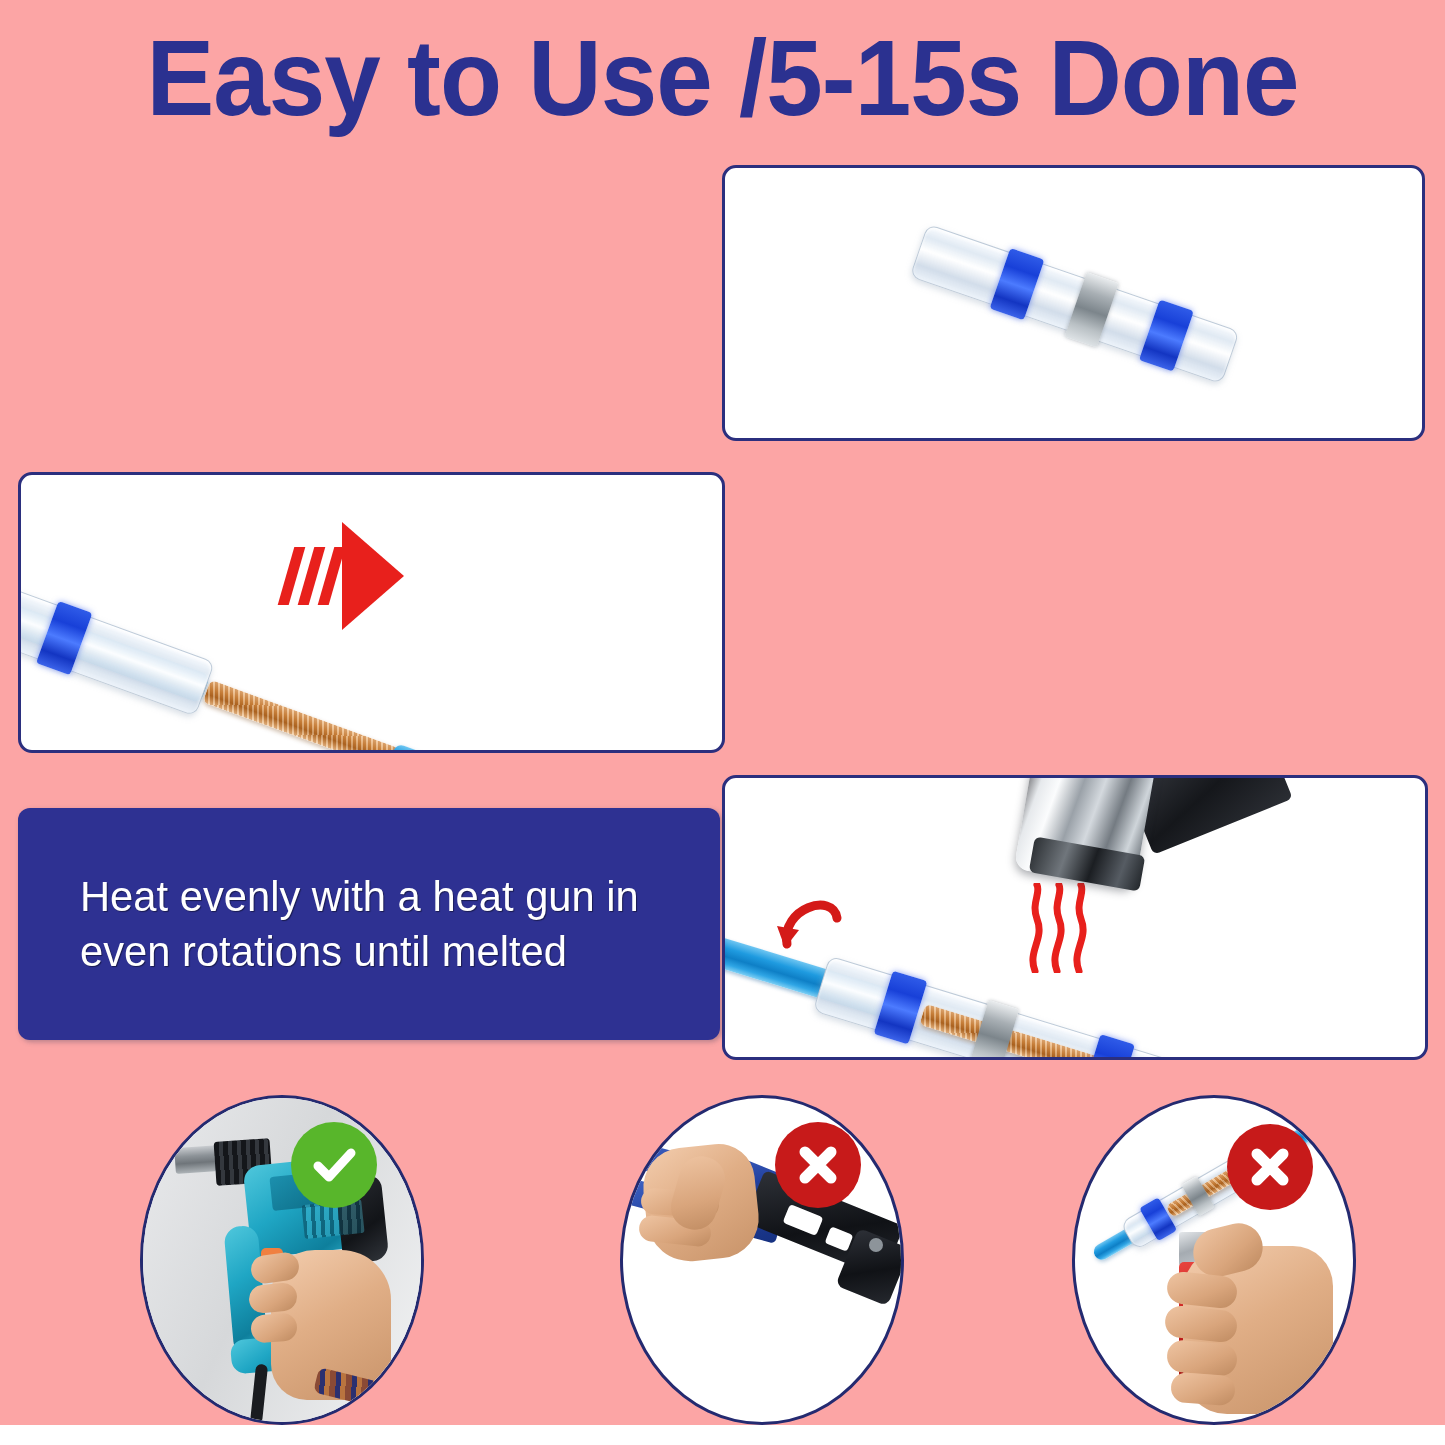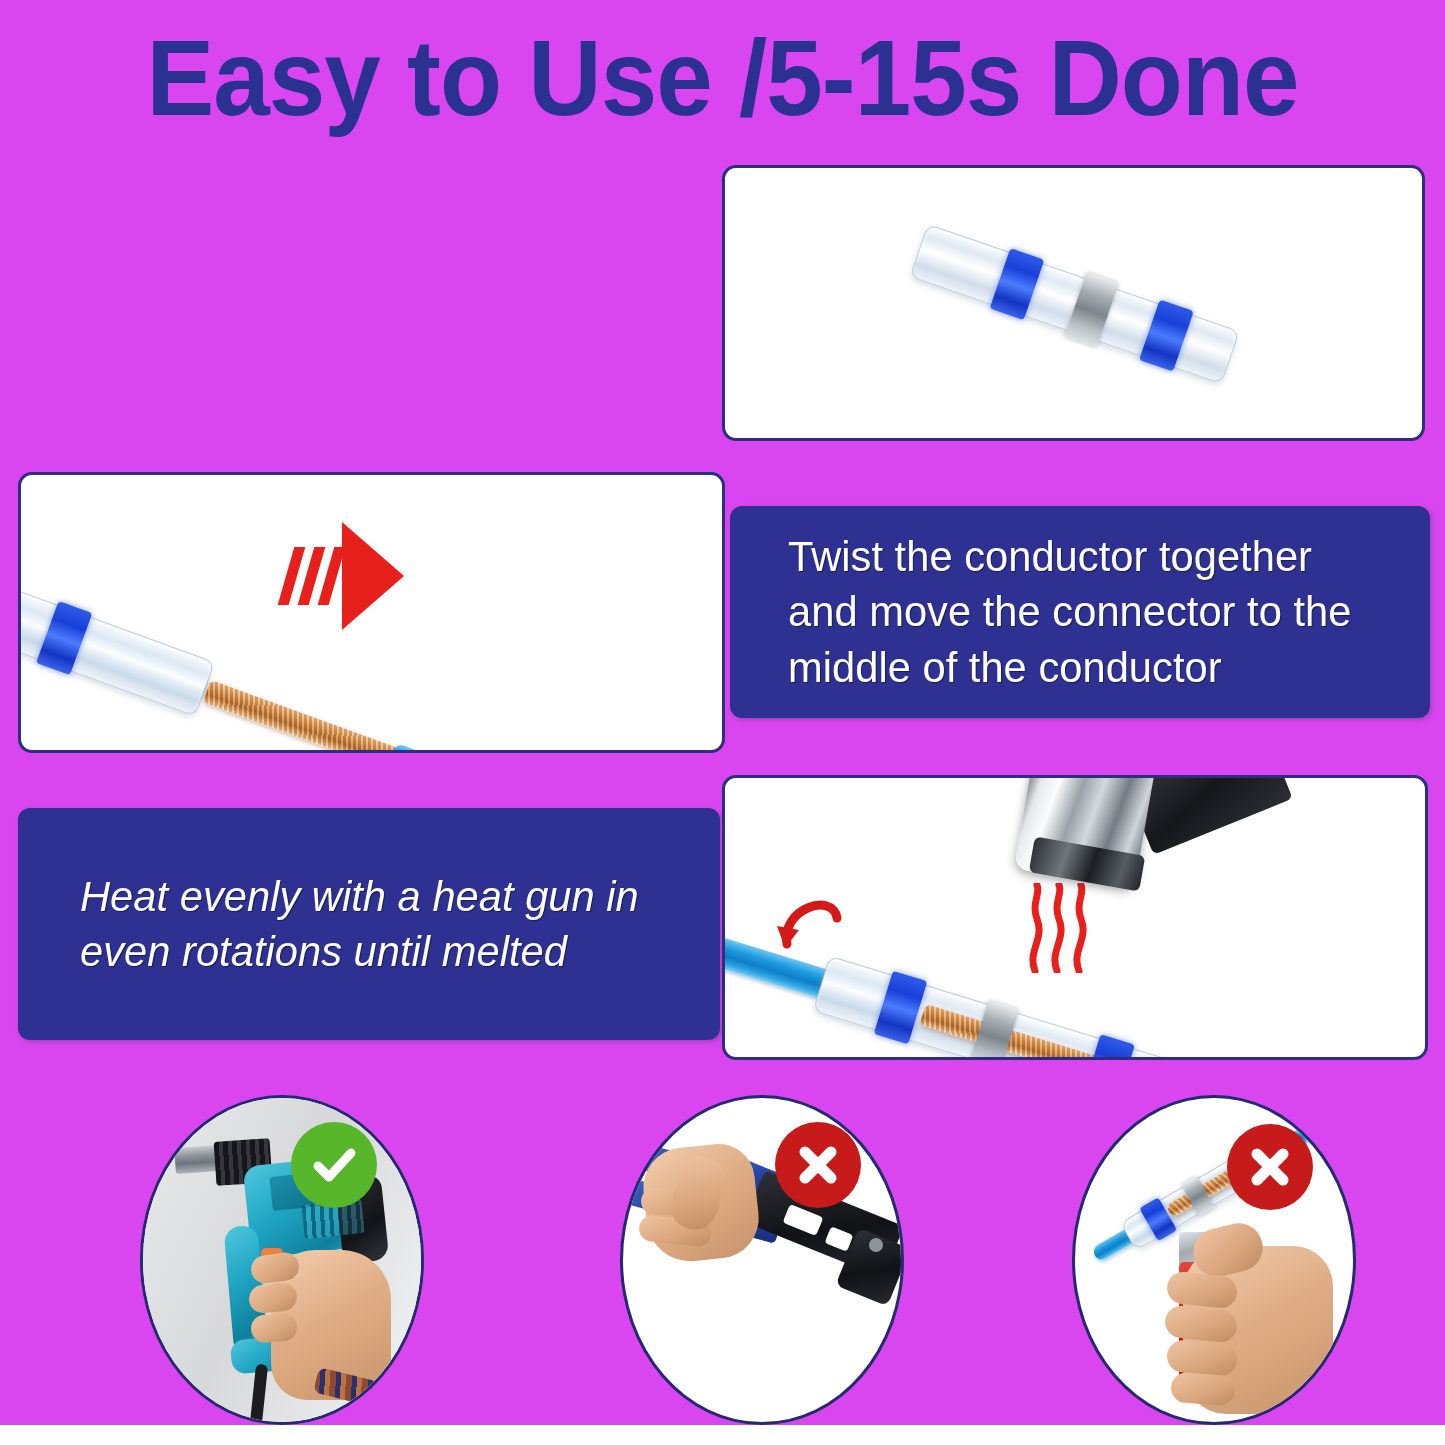--- a/index.html
+++ b/index.html
@@ -5,21 +5,21 @@
   * { box-sizing: border-box; margin: 0; padding: 0; }
   html, body {
     width: 1445px; height: 1445px;
     background: #ffffff;
     font-family: "Liberation Sans", sans-serif;
     overflow: hidden;
   }
   #page {
     position: relative;
     width: 1445px; height: 1425px;
-    background: #d946ef;
+    background: #fca5a5;
   }
 
   
   .title {
     position: absolute;
     left: 0; top: 24px;
     width: 1445px;
     text-align: center;
     color: #2B3190;
     font-family: "Liberation Sans", sans-serif;
@@ -49,21 +49,21 @@
     line-height: 1.28;
     text-shadow: 1px 1px 1px rgba(0,0,0,0.45);
     transform: scaleX(0.97);
     transform-origin: left center;
   }
 
   
   #card1 { left: 22px;  top: 196px;  width: 700px; height: 226px; padding: 0 26px 0 34px; }
   #card2 { left: 730px; top: 506px;  width: 700px; height: 212px; padding: 0 20px 0 58px; }
   #card2 p { text-align: left; }
-  #card3 { left: 18px;  top: 808px;  width: 702px; height: 232px; padding: 0 20px 0 62px; font-style: italic; }
+  #card3 { left: 18px;  top: 808px;  width: 702px; height: 232px; padding: 0 20px 0 62px; }
 
   
   .panel {
     position: absolute;
     background: #ffffff;
     border: 3px solid #2B2F7E;
     border-radius: 14px;
     overflow: hidden;
     z-index: 2;
   }
@@ -220,23 +220,20 @@
 
       <div style="position:absolute; left:255px; top:58px; width:160px; height:120px;">
         <div class="arrowbar" style="left:10px;  top:14px; height:58px;"></div>
         <div class="arrowbar" style="left:30px;  top:14px; height:58px;"></div>
         <div class="arrowbar" style="left:50px;  top:14px; height:58px;"></div>
         <div class="arrowhead" style="left:66px; top:-11px;"></div>
       </div>
     </div>
   </div>
 
-  <div class="txtcard" id="card2">
-    <p>Twist the conductor together and move the connector to the middle of the conductor</p>
-  </div>
 
   <div class="txtcard" id="card3">
     <p>Heat evenly with a heat gun in even rotations until melted</p>
   </div>
 
   <div class="panel" id="panel3">
     <div class="scene">
 
       <div class="sleeve-wrap" style="left:-30px; top:105px; width:790px; height:200px; transform: rotate(17deg); transform-origin: left top;">
         <div class="bluewire" style="left:0; top:44px; width:230px; height:30px;"></div>

